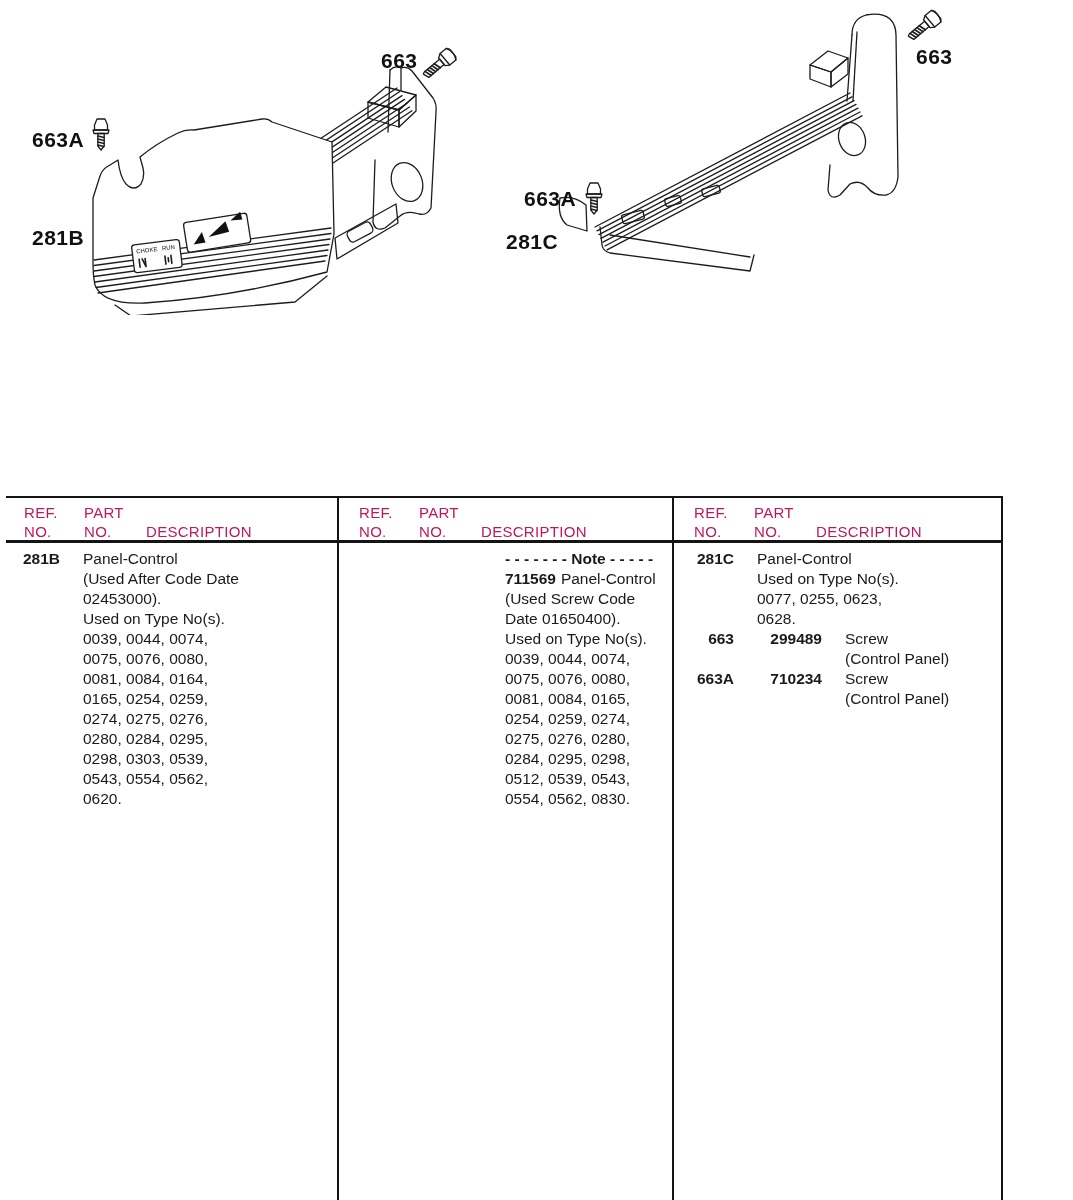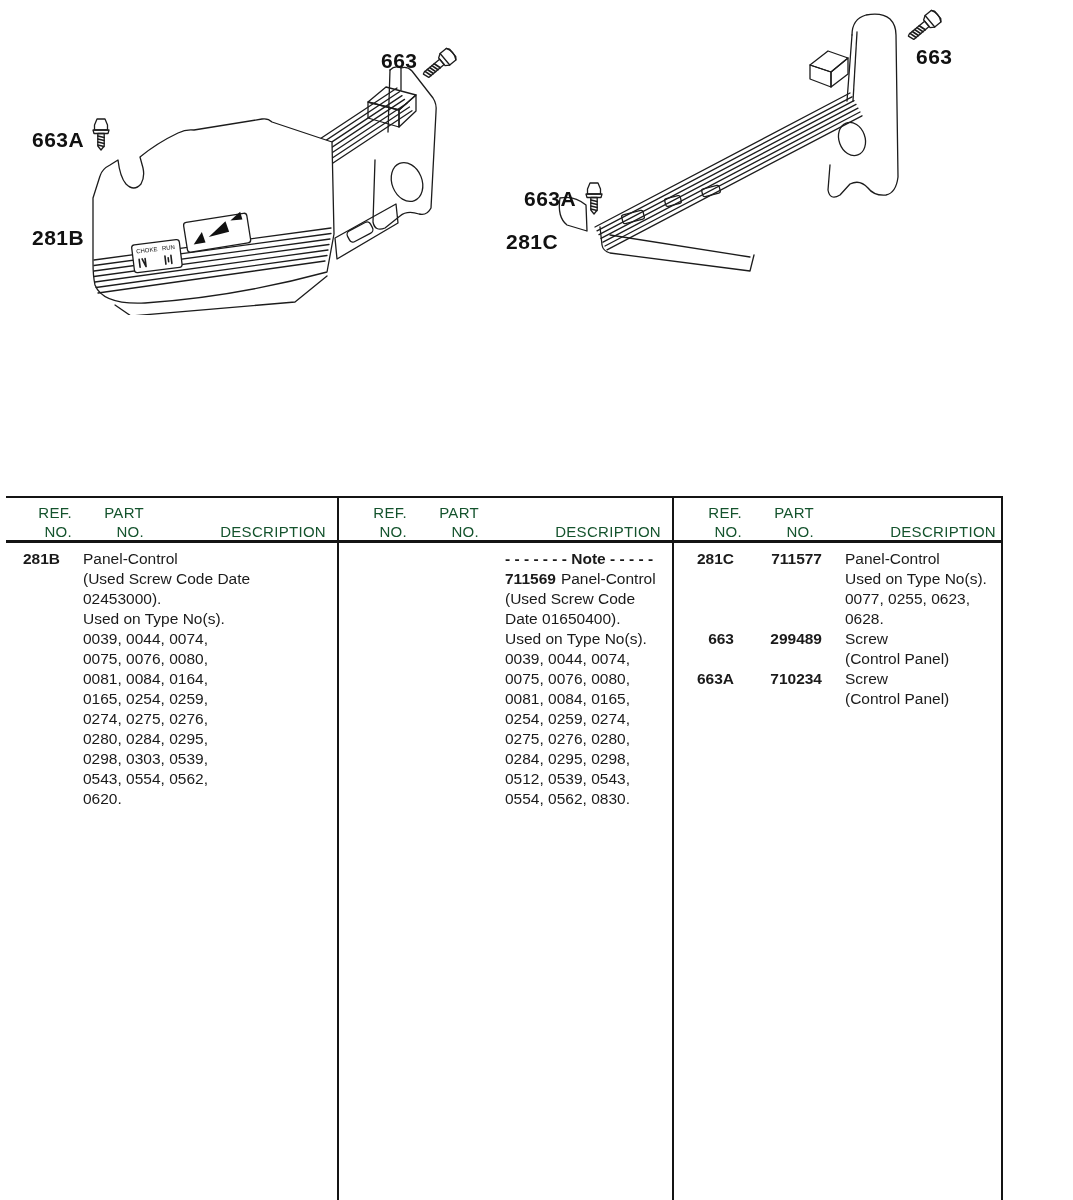--- a/index.html
+++ b/index.html
@@ -10,21 +10,21 @@
     font-family:"Liberation Sans", sans-serif;
   }
   svg { position:absolute; stroke:#1c1c1c; fill:none; stroke-width:1.3; stroke-linejoin:round; stroke-linecap:round; }
   .callout {
     position:absolute; font-size:21px; font-weight:700; letter-spacing:0.5px; color:#111;
     white-space:nowrap;
   }
   
   .hrule, .vrule { position:absolute; background:#141414; }
   
-  .hcell { position:absolute; font-size:15px; line-height:19px; text-align:right; letter-spacing:0.3px; color:#14532d; }
+  .hcell { position:absolute; font-size:15px; line-height:19px; text-align:left; letter-spacing:0.3px; color:#be185d; }
   
   .sec { position:absolute; top:549px; font-size:15.5px; color:#1a1a1a; }
   .prow { display:grid; grid-template-columns:46px 80px 1fr; column-gap:8px; }
   .ref, .part { text-align:right; font-weight:700; line-height:20px; white-space:nowrap; }
   .desc { line-height:20px;margin-left:15px; }
   .desc > div { line-height:20px; white-space:nowrap; }
   .note-head { font-weight:700; white-space:nowrap; }
   .bold-inline { font-weight:700; }
   .gap-inline { margin-left:5px; }
   text { stroke:none; fill:#111; font-family:"Liberation Sans", sans-serif; }
@@ -203,21 +203,21 @@
   </div>
   <div class="hcell" style="left:816px; top:522px; width:180px;">
     <div>DESCRIPTION</div>
   </div>
 
   <div class="sec" style="left:14px; width:320px;">
     <div class="prow">
       <div class="ref">281B</div>
       <div class="desc">
         <div>Panel-Control</div>
-        <div>(Used Screw Code Date</div>
+        <div>(Used After Code Date</div>
         <div>02453000).</div>
         <div>Used on Type No(s).</div>
         <div>0039, 0044, 0074,</div>
         <div>0075, 0076, 0080,</div>
         <div>0081, 0084, 0164,</div>
         <div>0165, 0254, 0259,</div>
         <div>0274, 0275, 0276,</div>
         <div>0280, 0284, 0295,</div>
         <div>0298, 0303, 0539,</div>
         <div>0543, 0554, 0562,</div>
@@ -246,21 +246,20 @@
         <div>0284, 0295, 0298,</div>
         <div>0512, 0539, 0543,</div>
         <div>0554, 0562, 0830.</div>
       </div>
     </div>
   </div>
 
   <div class="sec" style="left:688px; width:312px;">
     <div class="prow">
       <div class="ref">281C</div>
-      <div class="part">711577</div>
       <div class="desc">
         <div>Panel-Control</div>
         <div>Used on Type No(s).</div>
         <div>0077, 0255, 0623,</div>
         <div>0628.</div>
       </div>
     </div>
     <div class="prow">
       <div class="ref">663</div>
       <div class="part">299489</div>

